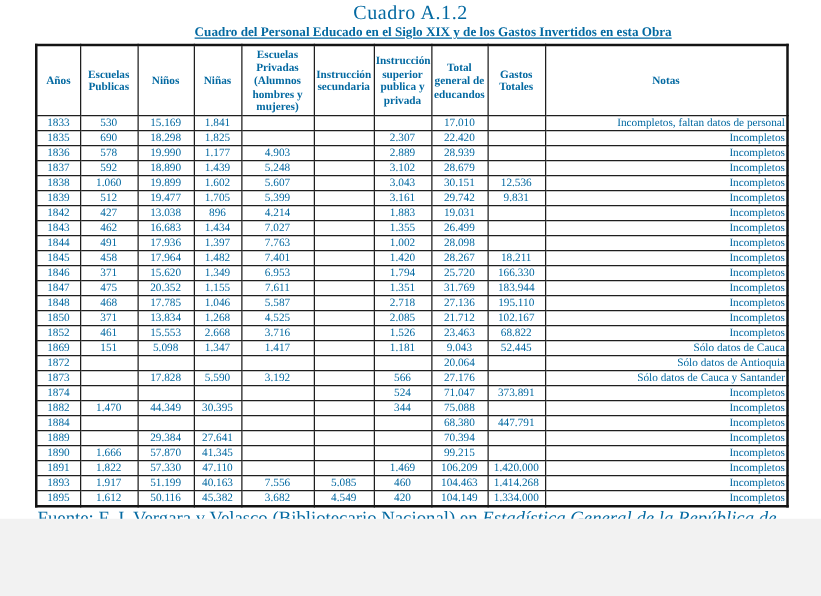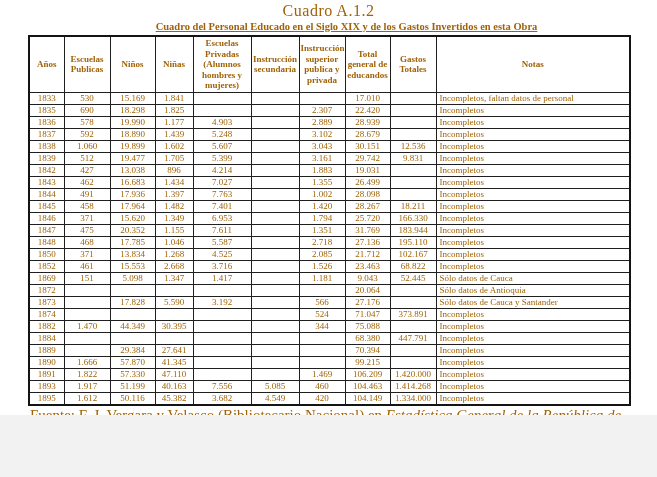--- a/index.html
+++ b/index.html
@@ -5,21 +5,21 @@
   html, body { margin: 0; padding: 0; }
   body {
     font-family: "Liberation Serif", "DejaVu Serif", serif;
     background: #f2f2f2;
   }
   .sheet {
     position: relative;
     width: 657px;
     height: 415px;
     background: #ffffff;
-    color: #a16207;
+    color: #0369a1;
     overflow: hidden;
   }
   .title {
     text-align: center;
     font-size: 16px;
     letter-spacing: 0.5px;
     padding-top: 2px;
     line-height: 18px;
   }
   .subtitle {
@@ -54,21 +54,21 @@
     font-size: 9px;
     height: 11px;
     line-height: 11px;
     text-align: center;
     vertical-align: middle;
     padding: 0 1px;
     white-space: nowrap;
     overflow: hidden;
   }
   .data-table td.notes-cell {
-    text-align: left;
+    text-align: right;
     padding-left: 3px;
   }
   col.c0 { width: 35px; }
   col.c1 { width: 46px; }
   col.c2 { width: 45px; }
   col.c3 { width: 38px; }
   col.c4 { width: 58px; }
   col.c5 { width: 48px; }
   col.c6 { width: 46px; }
   col.c7 { width: 45px; }

